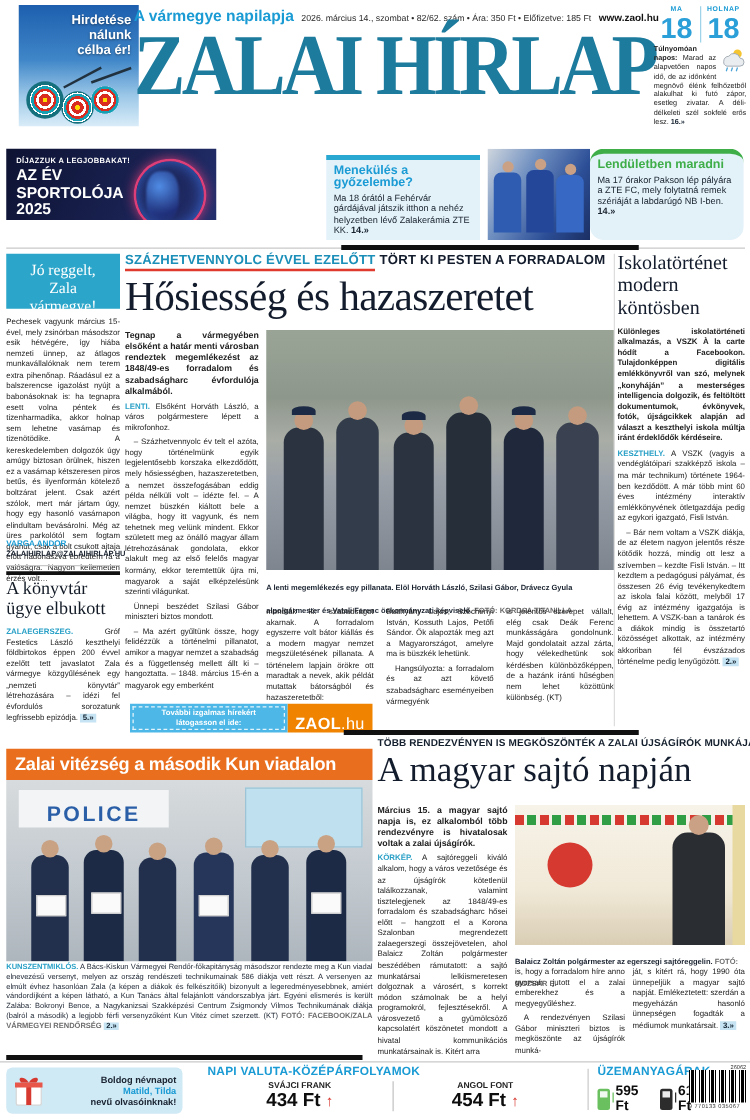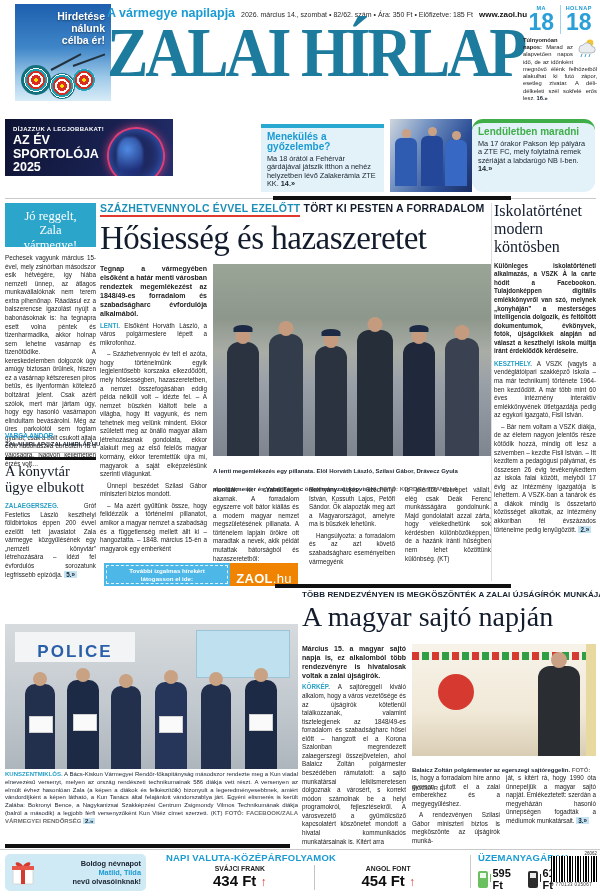--- a/index.html
+++ b/index.html
@@ -336,20 +336,23 @@
     <div class="serif school-title">Iskolatörténet modern köntösben</div>
     <div class="small-body just school-lead">Különleges iskolatörténeti alkalmazás, a VSZK À la carte hódít a Facebookon. Tulajdonképpen digitális emlékkönyvről van szó, melynek „konyháján” a mesterséges intelligencia dolgozik, és feltöltött dokumentumok, évkönyvek, fotók, újságcikkek alapján ad választ a keszthelyi iskola múltja iránt érdeklődők kérdéseire.</div>
     <div class="small-body just school-body">
       <div><span class="leadin">KESZTHELY.</span><span> A VSZK (vagyis a vendéglátóipari szakképző iskola – ma már technikum) története 1964-ben kezdődött. A már több mint 60 éves intézmény interaktív emlékkönyvének ötletgazdája pedig az egykori igazgató, Fisli István.</span></div>
       <div class="m-p indent"><span>– Bár nem voltam a VSZK diákja, de az életem nagyon jelentős része kötődik hozzá, mindig ott lesz a szívemben – kezdte Fisli István. – Itt kezdtem a pedagógusi pályámat, és összesen 26 évig tevékenykedtem az iskola falai között, melyből 17 évig az intézmény igazgatója is lehettem. A VSZK-ban a tanárok és a diákok mindig is összetartó közösséget alkottak, az intézmény akkoriban fél évszázados történelme pedig lenyűgözött. </span><span class="ref-badge">2.»</span></div>
     </div>
   </div>
 
   <div class="abs black-bar" style="left:275px;top:584px;width:236px;height:4px;"></div>
 
+  <div class="abs police-bar">
+    <span class="police-bar-title">Zalai vitézség a második Kun viadalon</span>
+  </div>
   <div class="abs police-photo">
     <div class="police-sign">
         <span class="police-word">POLICE</span>
       </div>
     <div class="notice-board"></div>
     <div class="officer" style="left:20px;top:60px;width:30px;height:85px;">
         <span class="head"></span>
       </div>
     <div class="officer" style="left:62px;top:56px;width:32px;height:89px;background:#1d2a45;">
         <span class="head"></span>

